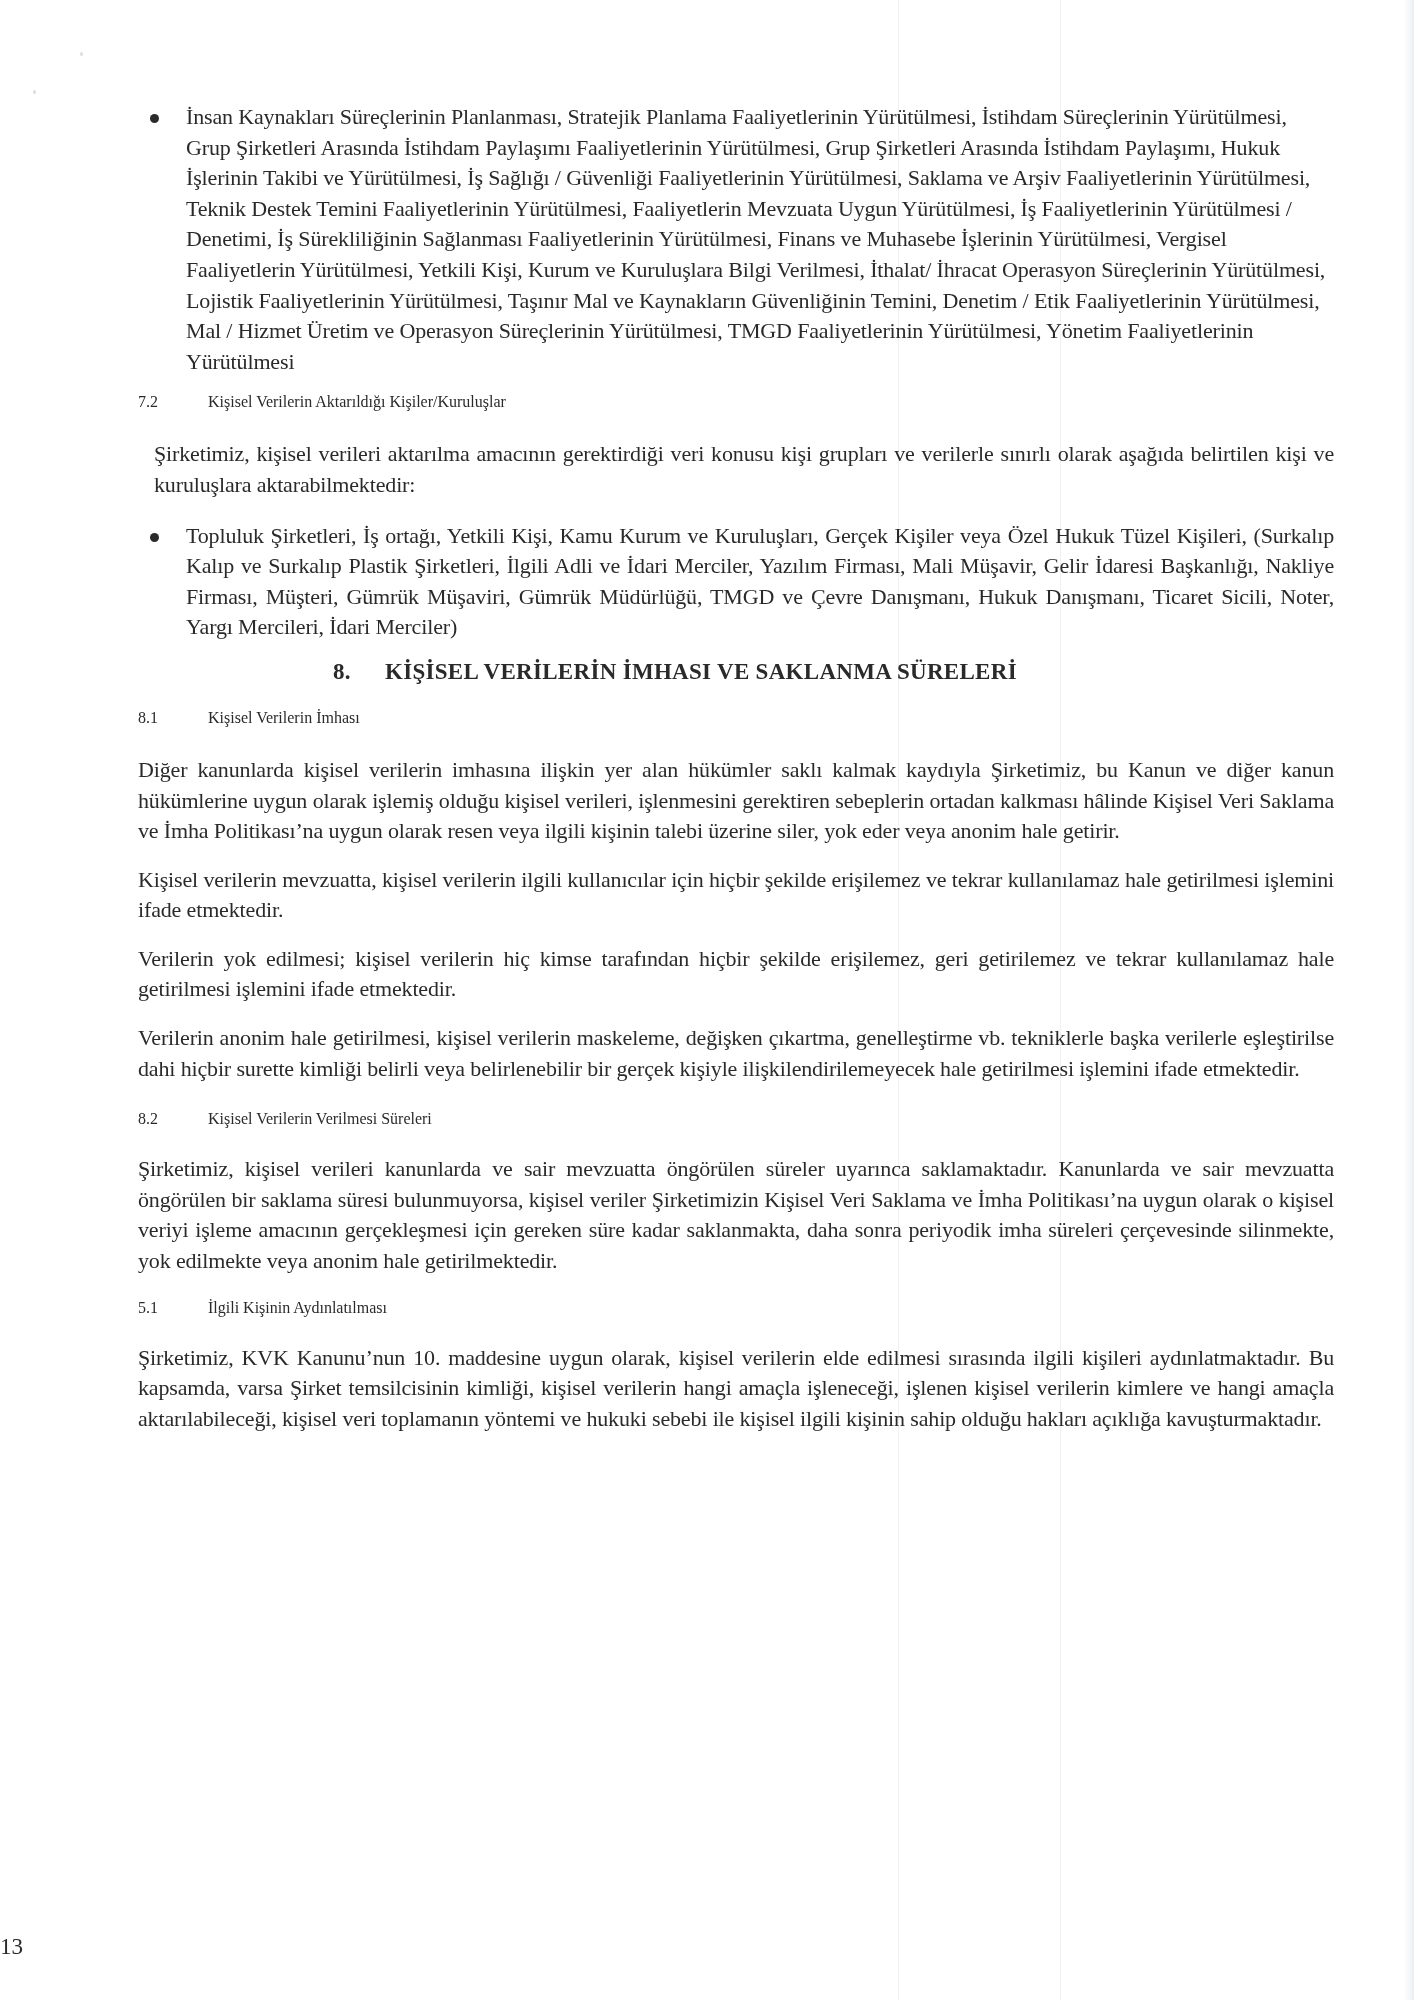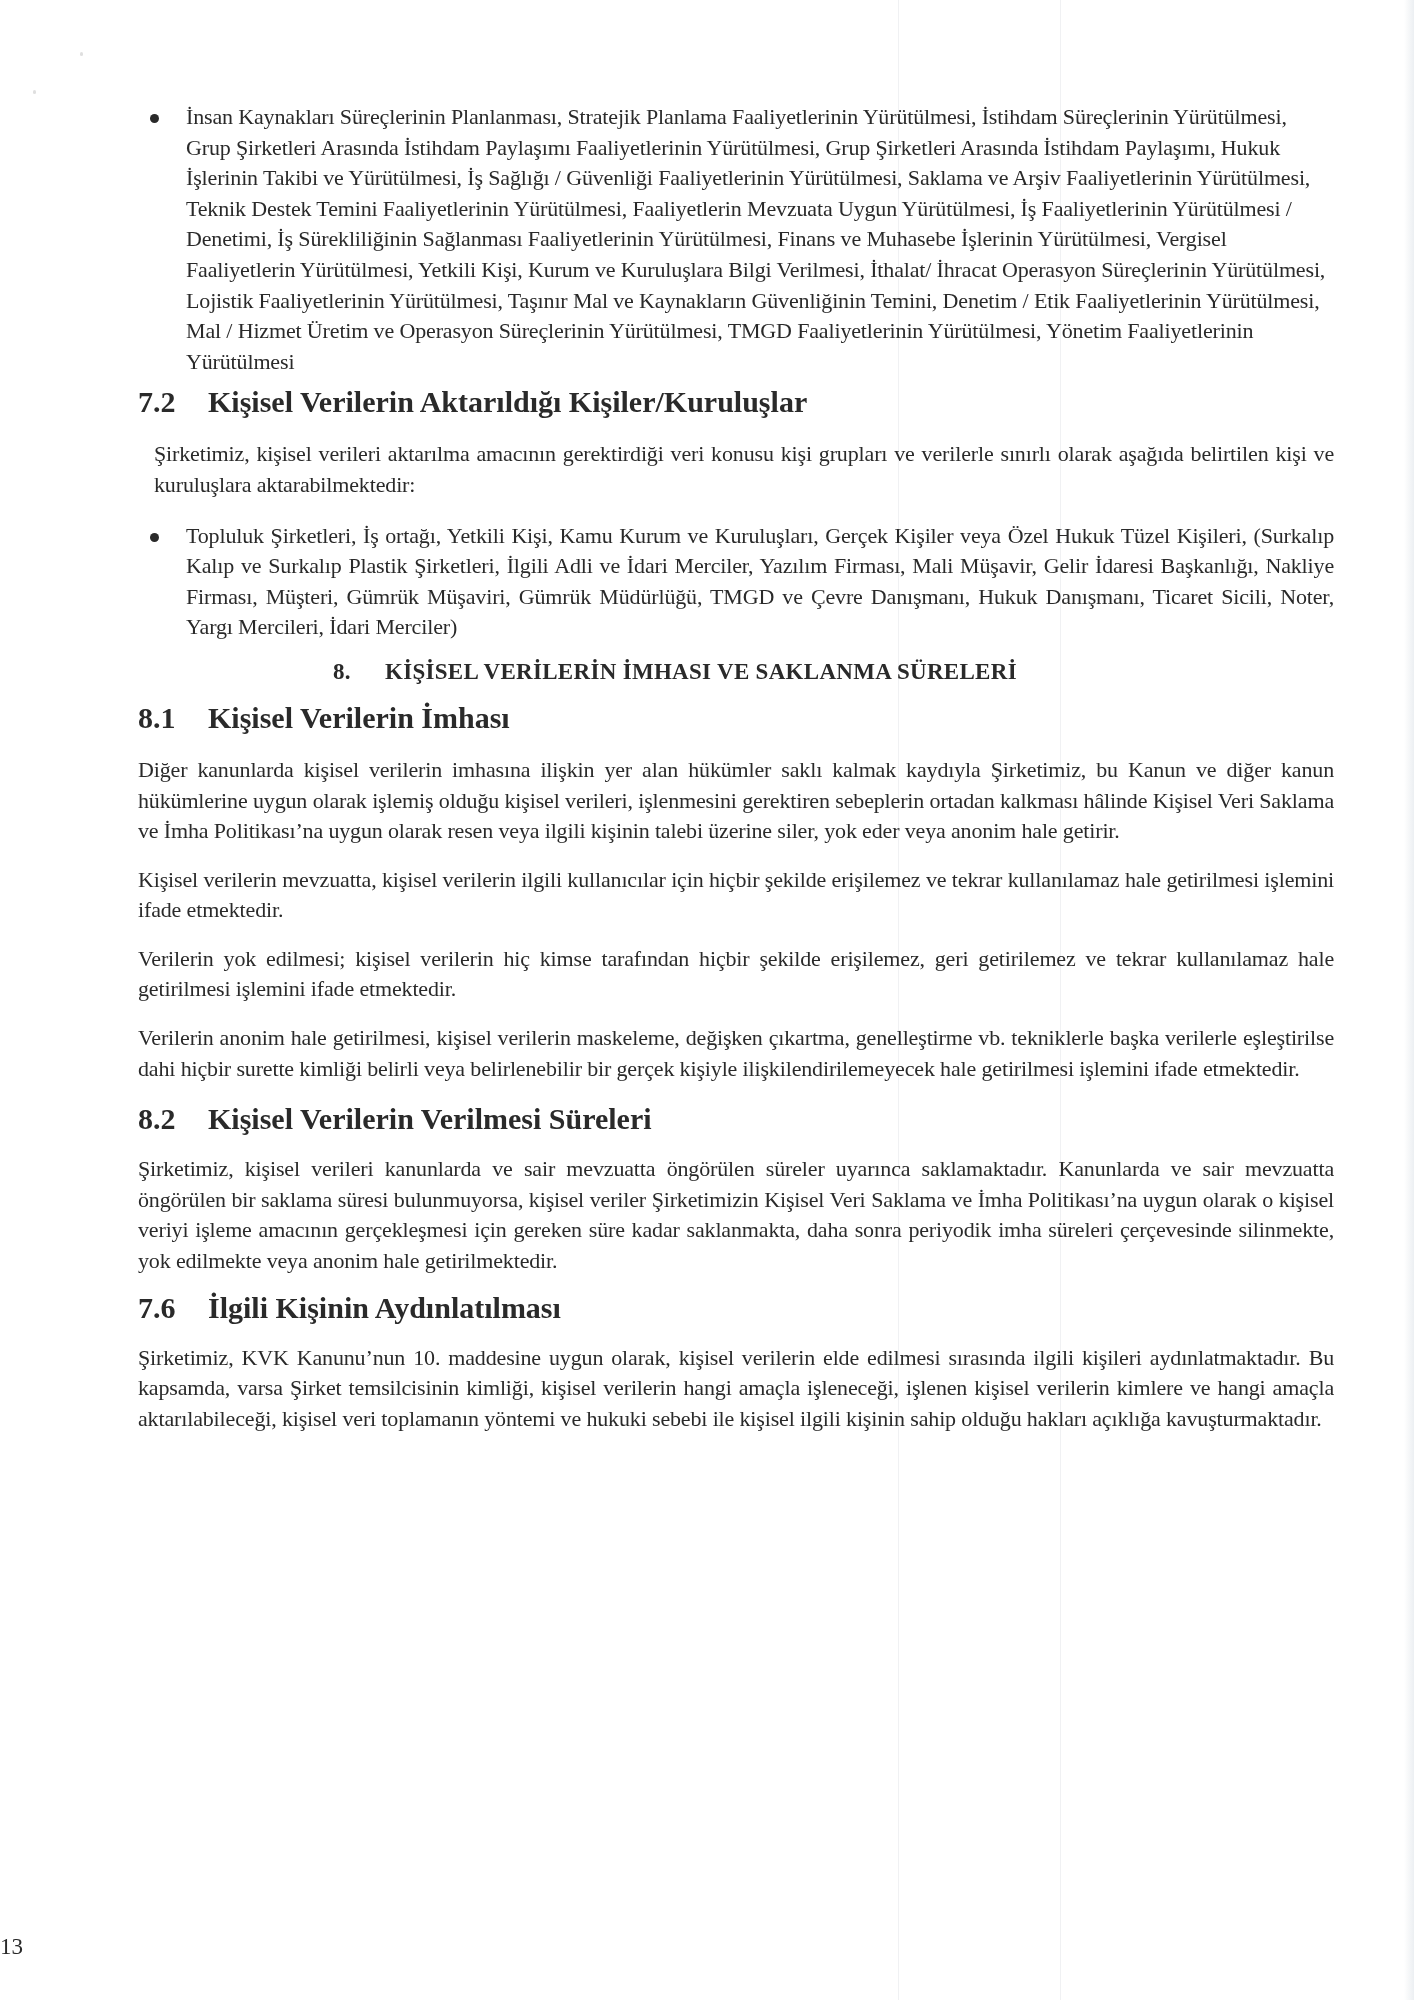--- a/index.html
+++ b/index.html
@@ -13,21 +13,21 @@
   .page-edge { position: absolute; right: 0; top: 0; width: 10px; height: 2000px;
     background: linear-gradient(to right, #ffffff, #eceff2); }
   .fold { position: absolute; top: 0; width: 1px; height: 2000px; background: #f0f1f3; }
   .speck { position: absolute; width: 3px; height: 4px; background: #c9c9c9; border-radius: 2px; opacity: .6; }
 
   .content { position: absolute; left: 138px; top: 100px; width: 1196px; }
   .t { font-size: 22px; line-height: 30.6px; letter-spacing: -0.15px; }
   .just { text-align: justify; }
   .bullet-block { position: relative; padding-left: 48px; }
   .bullet-dot { position: absolute; left: 12px; top: 12px; width: 9px; height: 9px; border-radius: 50%; background: #2a2a2a; }
-  .h2 { display: flex; font-weight: bold; font-size: 30px; line-height: 30px; }
+  .h2 { display: flex; font-weight: normal; font-size: 16px; line-height: 30px; }
   .h2 .num { width: 70px; }
   .h1 { font-weight: bold; font-size: 23px; line-height: 30px; letter-spacing: 0.3px; }
   .pagenum { position: absolute; left: 0; right: 0; top: 1934px; font-size: 23px; }
 </style>
 </head>
 <body>
 
 <div class="page-edge"></div>
 <div class="fold" style="left:898px"></div>
 <div class="fold" style="left:1060px"></div>
@@ -69,20 +69,20 @@
 
   <div class="h2" style="margin-top:20px">
     <span class="num">8.2</span>
     <span>Kişisel Verilerin Verilmesi Süreleri</span>
   </div>
 
   <p class="t just" style="margin:20px 0 0 0">Şirketimiz, kişisel verileri kanunlarda ve sair mevzuatta öngörülen süreler uyarınca saklamaktadır. Kanunlarda ve sair mevzuatta öngörülen bir saklama süresi bulunmuyorsa, kişisel veriler Şirketimizin Kişisel Veri Saklama ve İmha Politikası’na uygun olarak o kişisel veriyi işleme amacının gerçekleşmesi için gereken süre kadar saklanmakta, daha sonra periyodik imha süreleri çerçevesinde silinmekte, yok edilmekte veya anonim hale getirilmektedir.</p>
 
 
   <div class="h2" style="margin-top:16px">
-    <span class="num">7.6</span>
+    <span class="num">5.1</span>
     <span>İlgili Kişinin Aydınlatılması</span>
   </div>
 
   <p class="t just" style="margin:20px 0 0 0">Şirketimiz, KVK Kanunu’nun 10. maddesine uygun olarak, kişisel verilerin elde edilmesi sırasında ilgili kişileri aydınlatmaktadır. Bu kapsamda, varsa Şirket temsilcisinin kimliği, kişisel verilerin hangi amaçla işleneceği, işlenen kişisel verilerin kimlere ve hangi amaçla aktarılabileceği, kişisel veri toplamanın yöntemi ve hukuki sebebi ile kişisel ilgili kişinin sahip olduğu hakları açıklığa kavuşturmaktadır.</p>
 </div>
 
 <div class="pagenum">13</div>
 
 </body></html>

